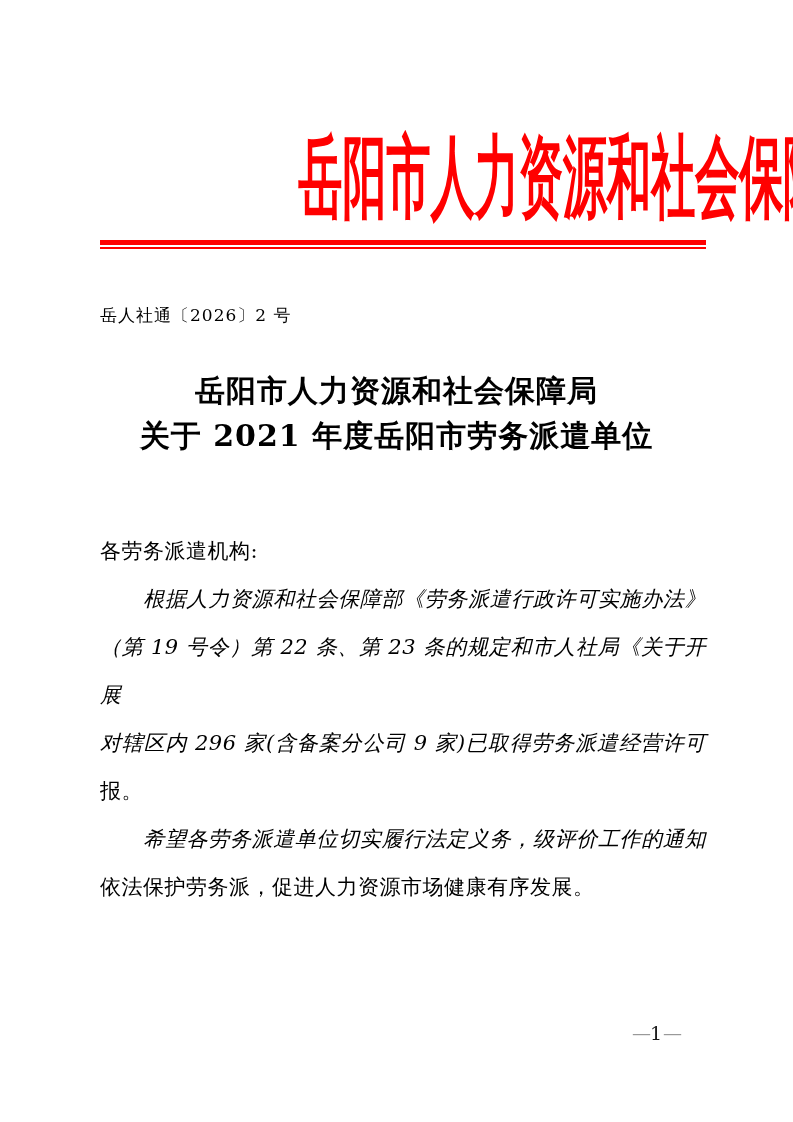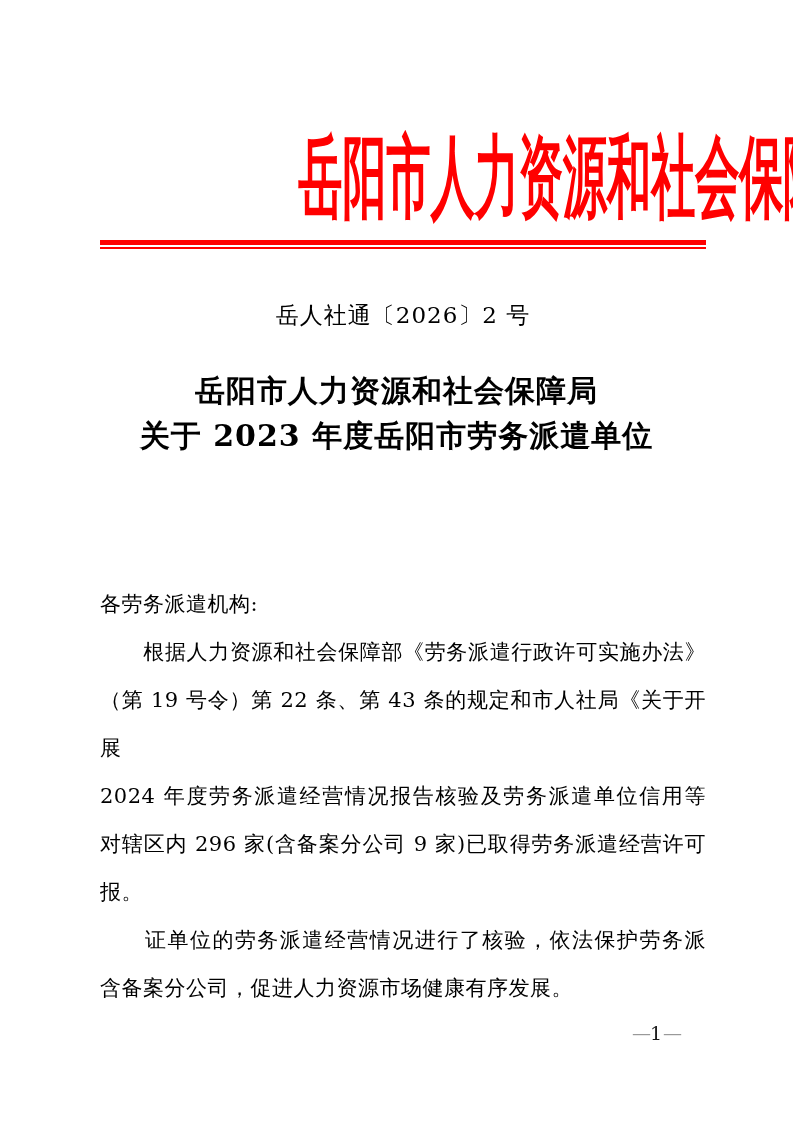--- a/index.html
+++ b/index.html
@@ -45,54 +45,55 @@
   .red-rule .thick { height: 5px; background: #ff0000; }
   .red-rule .gap   { height: 2px; background: transparent; }
   .red-rule .thin  { height: 2px; background: #ff0000; }
 
   
   .doc-number {
     position: absolute;
     top: 300px;
     left: 100px;
     width: 606px;
-    text-align: center;
-    font-size: 23px;
+    text-align: left;
+    font-size: 17px;
     line-height: 30px;
     letter-spacing: 1px;
   }
 
   
   .doc-title {
     position: absolute;
     top: 368px;
     left: 0;
     right: 0;
     text-align: center;
     font-size: 30px;
     font-weight: bold;
     line-height: 45px;
     letter-spacing: 1px;
   }
 
   
   .body-text {
     position: absolute;
-    top: 580px;
+    top: 527px;
     left: 100px;
     width: 606px;
     font-size: 21px;
     line-height: 48px;
     letter-spacing: 0.5px;
   }
   .line { white-space: nowrap; }
   .line.fill {
     white-space: normal;
     text-align: justify;
     text-align-last: justify;
+    font-style: italic;
   }
 
   
   .page-footer {
     position: absolute;
     top: 1020px;
     left: 0;
     right: 113px;
     text-align: right;
     font-size: 19px;
@@ -113,33 +114,32 @@
   <div class="red-rule">
     <div class="thick"></div>
     <div class="gap"></div>
     <div class="thin"></div>
   </div>
 
   <div class="doc-number">岳人社通〔2026〕2 号</div>
 
   <div class="doc-title">
     <div class="title-line">岳阳市人力资源和社会保障局</div>
-    <div class="title-line">关于 2023 年度岳阳市劳务派遣单位</div>
+    <div class="title-line">关于 2021 年度岳阳市劳务派遣单位</div>
   </div>
 
   <div class="body-text">
     <div class="line">各劳务派遣机构:</div>
 
     <div class="line fill">　　根据人力资源和社会保障部《劳务派遣行政许可实施办法》</div>
-    <div class="line fill">（第 19 号令）第 22 条、第 43 条的规定和市人社局《关于开展</div>
-    <div class="line fill">2024 年度劳务派遣经营情况报告核验及劳务派遣单位信用等</div>
+    <div class="line fill">（第 19 号令）第 22 条、第 23 条的规定和市人社局《关于开展</div>
     <div class="line fill">对辖区内 296 家(含备案分公司 9 家)已取得劳务派遣经营许可</div>
     <div class="line">报。</div>
 
-    <div class="line fill">　　证单位的劳务派遣经营情况进行了核验，依法保护劳务派</div>
-    <div class="line">含备案分公司，促进人力资源市场健康有序发展。</div>
+    <div class="line fill">　　希望各劳务派遣单位切实履行法定义务，级评价工作的通知</div>
+    <div class="line">依法保护劳务派，促进人力资源市场健康有序发展。</div>
   </div>
 
   <div class="page-footer">
     <span class="dash">—</span><span class="num">1</span><span class="dash">—</span>
   </div>
 
 </div>
 
 </body></html>

